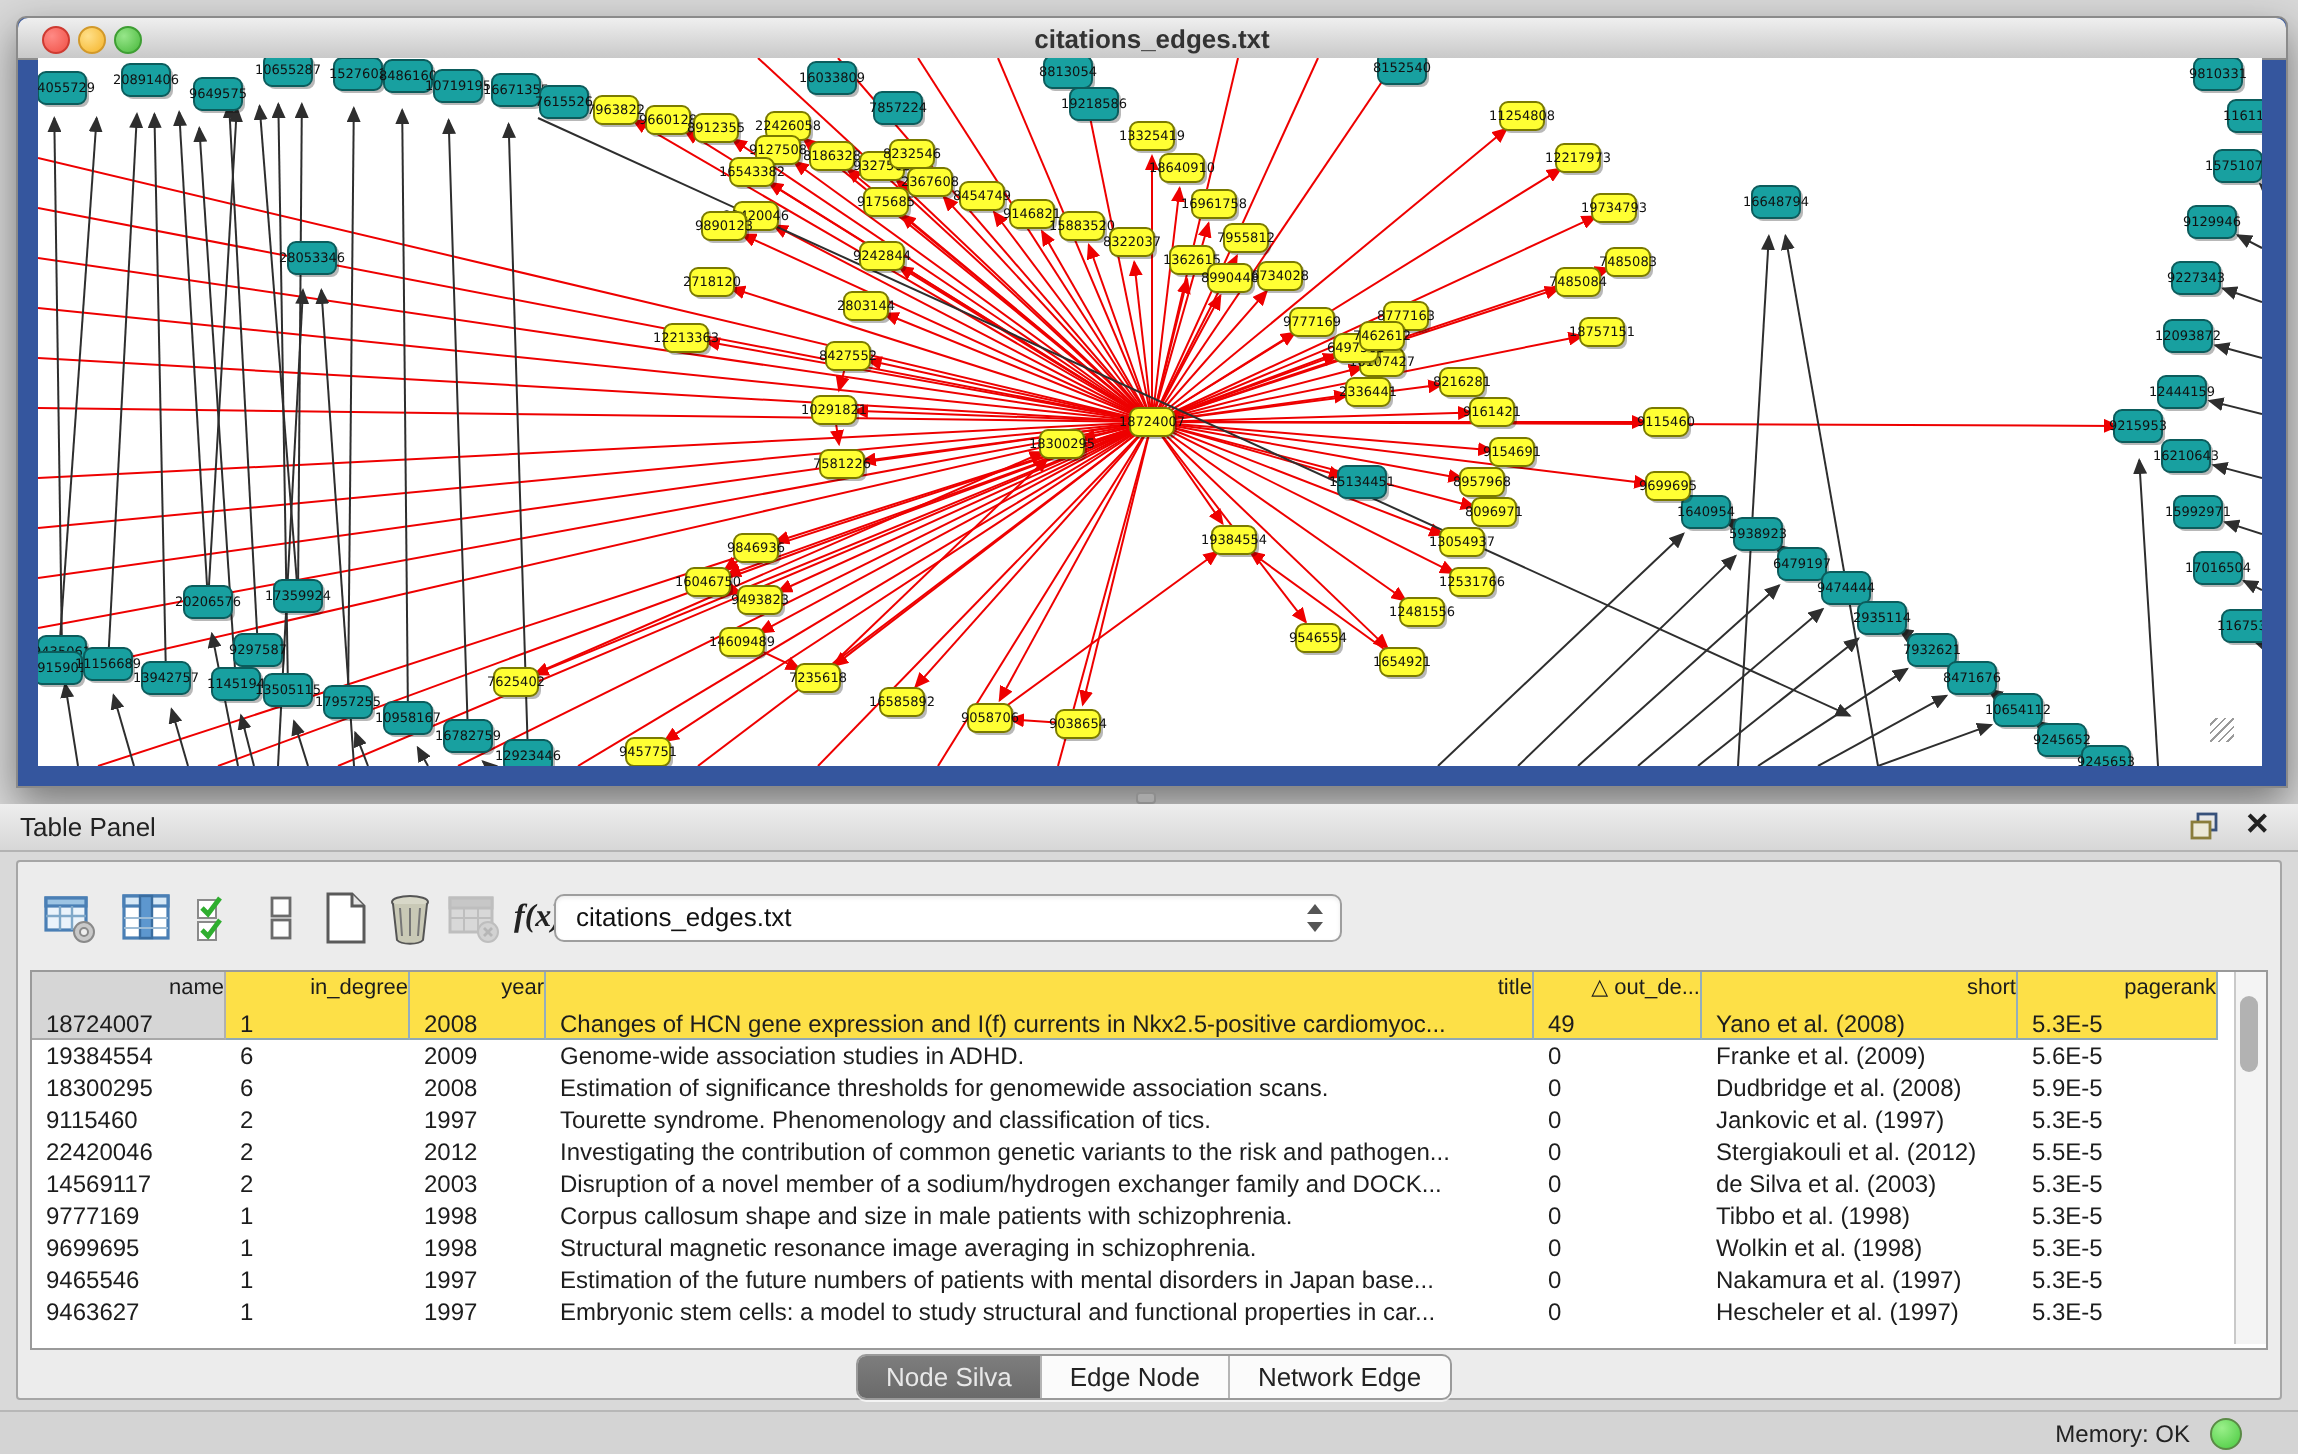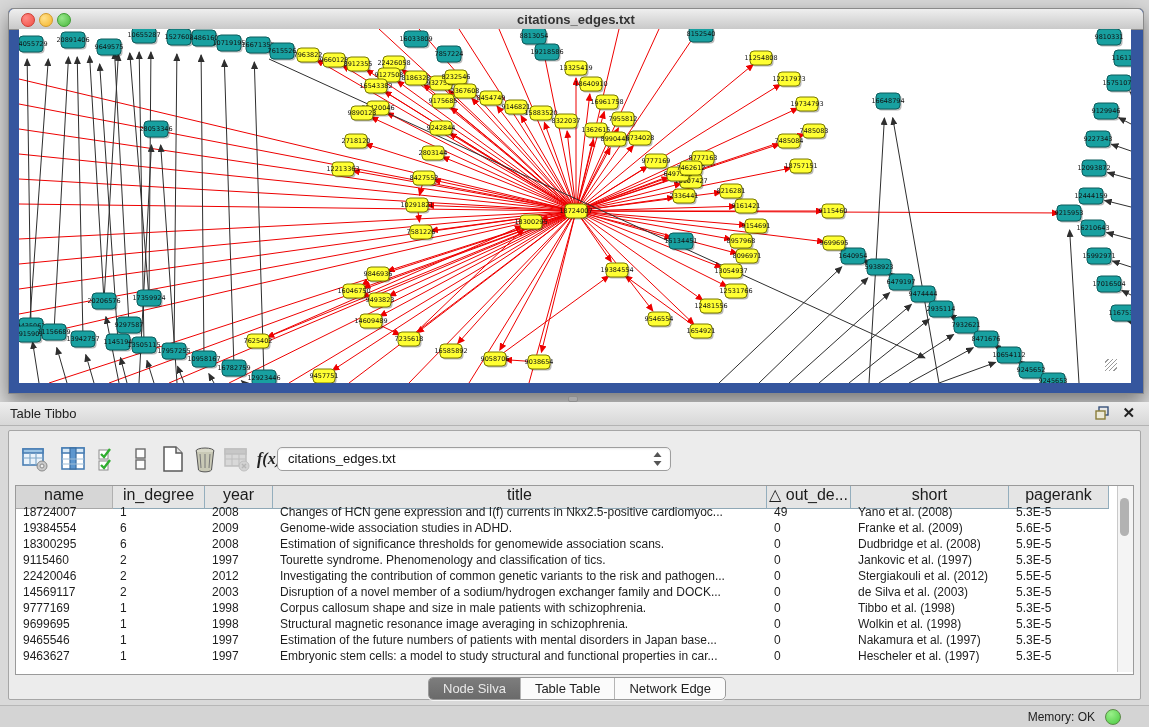--- a/index.html
+++ b/index.html
@@ -34,23 +34,23 @@
   .tb-btn{top:14px;width:28px;height:28px;}
   .tb-btn svg{display:block;}
   #fx-btn{font-family:"Liberation Serif",serif;font-style:italic;font-weight:bold;font-size:16px;color:#222;line-height:28px;}
   #table-selector{left:268px;top:16px;width:392px;height:22px;background:#ffffff;border:1px solid #9e9e9e;border-radius:5px;box-shadow:inset 0 1px 2px rgba(0,0,0,.08);}
   #table-selector .sel-text{left:10px;top:3px;font-size:13px;color:#111;}
   #table-selector .sel-stepper{right:8px;top:4px;}
 
   
   #data-table{left:6px;top:54px;width:1117px;height:188px;background:#ffffff;border:1px solid #9a9a9a;}
   #thead{left:0;top:0;height:18px;width:1093px;}
-  .th{height:23px;border-right:1px solid #94aebd;border-bottom:1px solid #8fa8b6;font-size:16px;color:#1c1c1c;text-align:center;line-height:17px;display:inline-block;vertical-align:top;box-sizing:border-box;overflow:hidden;white-space:nowrap;}
+  .th{height:34px;border-right:1px solid #94aebd;border-bottom:1px solid #8fa8b6;font-size:11px;color:#1c1c1c;text-align:right;line-height:17px;display:inline-block;vertical-align:top;box-sizing:border-box;overflow:hidden;white-space:nowrap;}
   .th.gray{background:#d6d6d6;border-right:1px solid #b0b0b0;border-bottom:1px solid #a8a8a8;}
-  .th.blue{background:#e5e5e5;}
+  .th.blue{background:#fde047;}
   .row{left:0;height:16px;width:1093px;white-space:nowrap;}
   .cell{display:inline-block;vertical-align:top;height:16px;line-height:16px;font-size:12px;color:#1d1d1d;overflow:hidden;white-space:nowrap;box-sizing:border-box;padding-left:7px;}
   #vscroll{right:0;top:0;width:15px;height:186px;background:#f4f4f4;border-left:1px solid #c9c9c9;}
   #vscroll .thumb{left:2px;top:12px;width:9px;height:38px;border-radius:5px;background:#b2b2b2;}
 
   
   #tab-group{left:419px;top:246px;height:21px;border:1px solid #9a9a9a;border-radius:5px;background:#fbfbfb;overflow:hidden;white-space:nowrap;box-shadow:0 1px 0 rgba(255,255,255,.7);}
   .tab-seg{display:inline-block;height:21px;line-height:21px;font-size:13px;color:#222;padding:0 14px;border-right:1px solid #b5b5b5;}
   .tab-seg:last-child{border-right:none;}
   .tab-seg.active{background:linear-gradient(#7d7d7d,#6a6a6a);color:#e9e9e9;}
@@ -844,21 +844,21 @@
         </g>
       </svg>
     <div class="abs" id="resize-grip"></div>
   </div>
 </div>
 
 <div class="abs" id="splitter-dot"></div>
 
 <div class="abs" id="table-panel">
   <div class="abs" id="tp-header">
-    <div class="abs" id="tp-title">Table Tibbo</div>
+    <div class="abs" id="tp-title">Table Panel</div>
     <div class="abs" id="tp-float">
       <svg width="16" height="15" viewBox="0 0 16 15">
         <rect x="4" y="1" width="9" height="8" fill="none" stroke="#37517a" stroke-width="1.4"></rect>
         <rect x="1" y="5" width="9" height="8" fill="#ece9d8" stroke="#8a7d3a" stroke-width="1.4"></rect>
       </svg>
     </div>
     <div class="abs" id="tp-close">✕</div>
   </div>
 
   <div class="abs" id="tp-inset">
@@ -938,20 +938,20 @@
           <div class="row"><div class="cell" style="width: 97px;">9777169</div><div class="cell" style="width: 92px;">1</div><div class="cell" style="width: 68px;">1998</div><div class="cell" style="width: 494px;">Corpus callosum shape and size in male patients with schizophrenia.</div><div class="cell" style="width: 84px;">0</div><div class="cell" style="width: 158px;">Tibbo et al. (1998)</div><div class="cell" style="width: 100px;">5.3E-5</div></div>
           <div class="row"><div class="cell" style="width: 97px;">9699695</div><div class="cell" style="width: 92px;">1</div><div class="cell" style="width: 68px;">1998</div><div class="cell" style="width: 494px;">Structural magnetic resonance image averaging in schizophrenia.</div><div class="cell" style="width: 84px;">0</div><div class="cell" style="width: 158px;">Wolkin et al. (1998)</div><div class="cell" style="width: 100px;">5.3E-5</div></div>
           <div class="row"><div class="cell" style="width: 97px;">9465546</div><div class="cell" style="width: 92px;">1</div><div class="cell" style="width: 68px;">1997</div><div class="cell" style="width: 494px;">Estimation of the future numbers of patients with mental disorders in Japan base...</div><div class="cell" style="width: 84px;">0</div><div class="cell" style="width: 158px;">Nakamura et al. (1997)</div><div class="cell" style="width: 100px;">5.3E-5</div></div>
           <div class="row"><div class="cell" style="width: 97px;">9463627</div><div class="cell" style="width: 92px;">1</div><div class="cell" style="width: 68px;">1997</div><div class="cell" style="width: 494px;">Embryonic stem cells: a model to study structural and functional properties in car...</div><div class="cell" style="width: 84px;">0</div><div class="cell" style="width: 158px;">Hescheler et al. (1997)</div><div class="cell" style="width: 100px;">5.3E-5</div></div>
         </div>
       <div class="abs" id="vscroll">
           <div class="abs thumb"></div>
         </div>
     </div>
 
-    <div class="abs" id="tab-group"><div class="tab-seg active">Node Silva</div><div class="tab-seg">Table Table</div><div class="tab-seg">Network Edge</div></div>
+    <div class="abs" id="tab-group"><div class="tab-seg active">Node Silva</div><div class="tab-seg">Edge Node</div><div class="tab-seg">Network Edge</div></div>
   </div>
 </div>
 
 <div class="abs" id="status-bar">
   <div class="abs" id="memory-label">Memory: OK</div>
   <div class="abs" id="memory-dot" style="background: radial-gradient(circle at 5px 4px, rgb(154, 240, 138), rgb(73, 201, 63));"></div>
 </div>
 
 </body></html>

